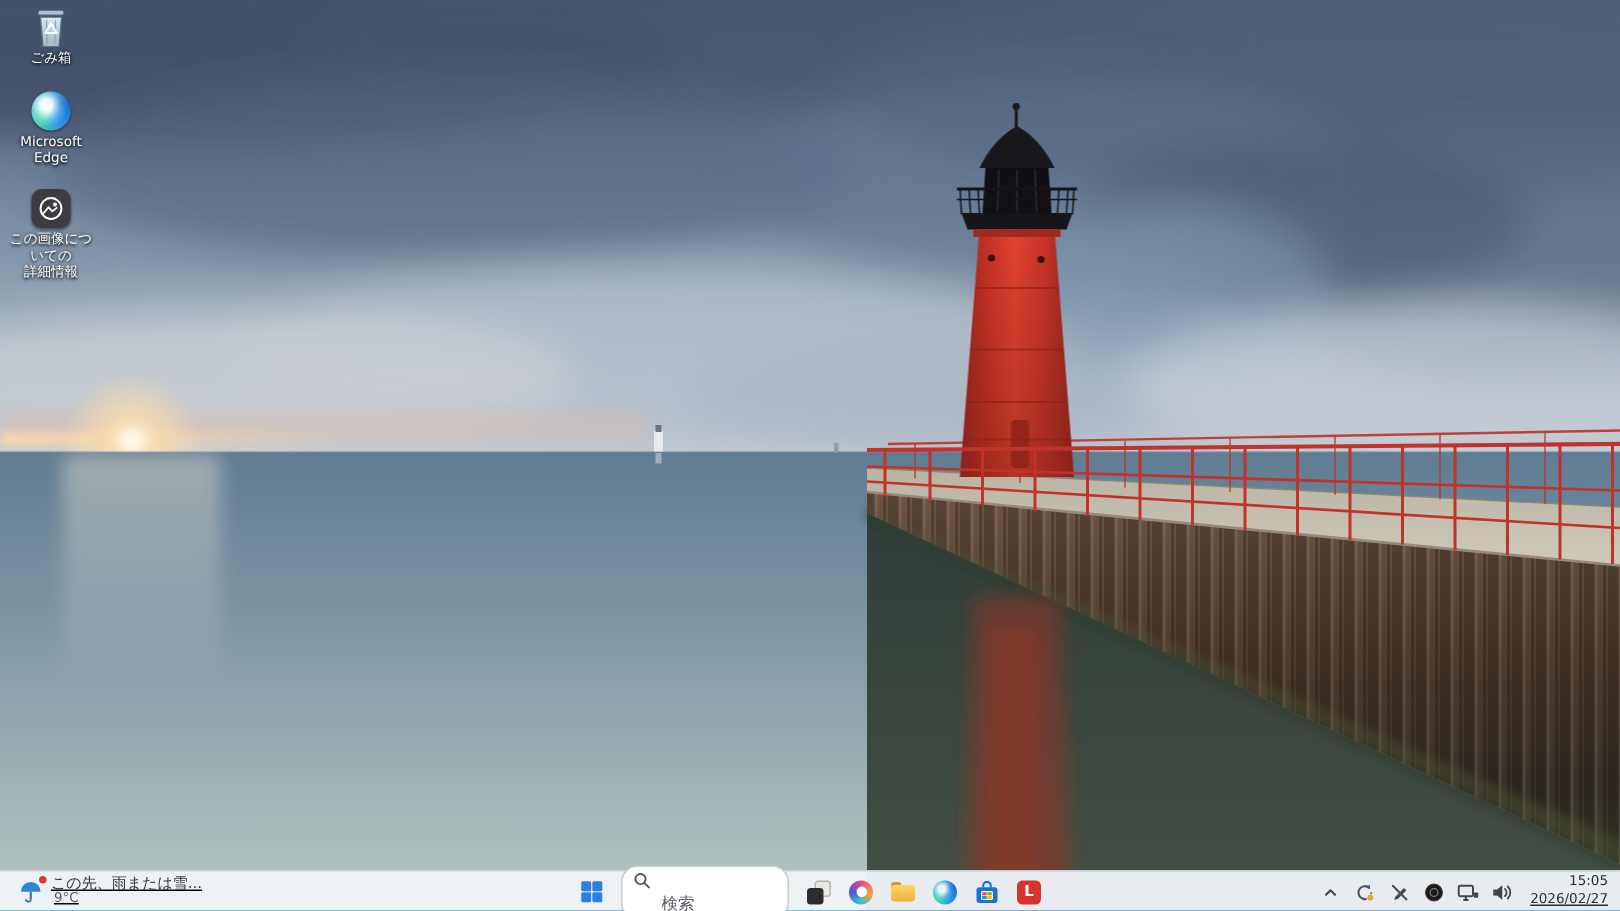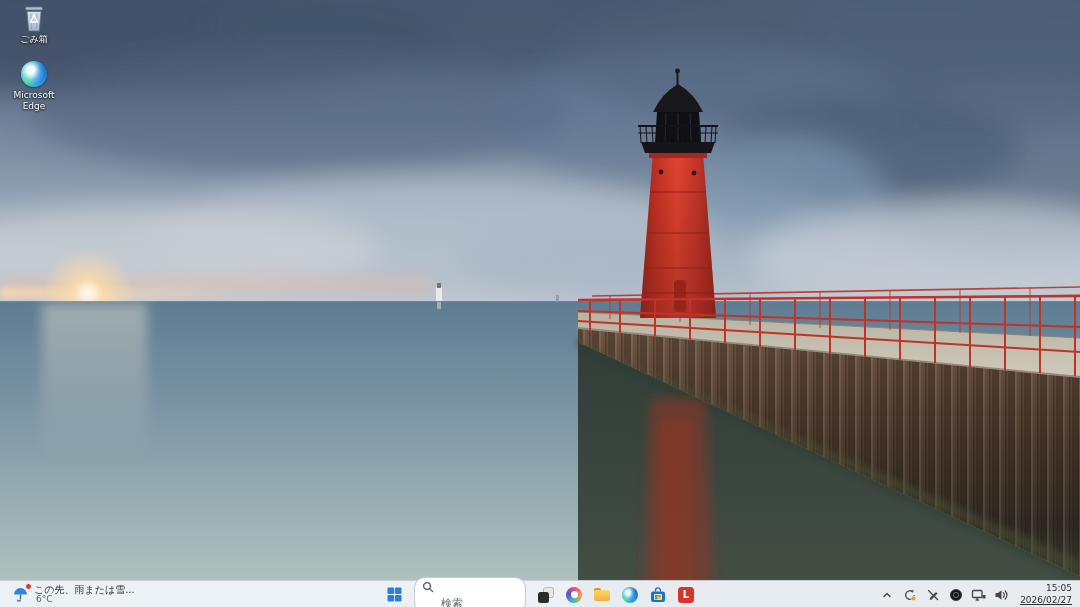--- a/index.html
+++ b/index.html
@@ -19,21 +19,21 @@
       position:relative; box-shadow:0 1px 2px rgba(0,0,0,.4); }
   .edge-ball::after { content:""; position:absolute; inset:0; border-radius:50%;
       background:radial-gradient(circle at 38% 35%, rgba(255,255,255,.95) 0 16%, rgba(255,255,255,.25) 42%, transparent 62%); }
   .spot-tile { width:26px; height:26px; border-radius:7px; background:#3d3d41; display:flex; align-items:center; justify-content:center;
       box-shadow:0 1px 2px rgba(0,0,0,.45); }
 
   
   .taskbar { position:absolute; left:0; bottom:0; width:1080px; height:27px; z-index:10;
              background:rgba(238,243,248,.96); border-top:1px solid rgba(110,120,135,.28); }
   .tb-left { position:absolute; left:6px; top:0; height:27px; display:flex; align-items:center; gap:5px;
-             padding:0 6px; border-radius:4px; }
+             padding:0 6px; border-radius:4px;text-decoration:underline; }
   .wx-icon { position:relative; width:17px; height:17px; }
   .wx-badge { position:absolute; top:-3px; right:-3px; width:7px; height:7px; border-radius:50%;
               background:#d83b2e; border:1px solid #f3f6fa; }
   .wx-lines { display:flex; flex-direction:column; justify-content:center; }
   .wx-cond { font-size:10px; color:#333; line-height:1.1; }
   .wx-temp { font-size:9px; color:#5a5d62; line-height:1.1; margin-left:2px; }
 
   .tb-center { position:absolute; left:50%; top:0; transform:translateX(-50%); height:27px;
                display:flex; align-items:center; gap:4px; }
   .tb-btn { width:24px; height:24px; border-radius:4px; display:flex; align-items:center; justify-content:center; }
@@ -292,36 +292,49 @@
       <div class="di-label">ごみ箱</div>
     </div>
 
     <div class="desktop-icon" style="margin-top:15px;justify-content:space-between;">
       <div class="di-glyph">
           <div class="edge-ball"></div>
         </div>
       <div class="di-label">Microsoft Edge</div>
     </div>
 
+    <div class="desktop-icon" style="margin-top:14px;">
+      <div class="di-glyph">
+        <div class="spot-tile">
+          <svg width="22" height="22" viewBox="0 0 26 26">
+            <circle cx="13" cy="13" r="8.2" fill="none" stroke="#fff" stroke-width="1.6"></circle>
+            <circle cx="16.2" cy="9.8" r="1.6" fill="#fff"></circle>
+            <polyline points="7,16.8 11,12 14,15.2 17.5,12.5" fill="none" stroke="#fff" stroke-width="1.4" stroke-linecap="round" stroke-linejoin="round"></polyline>
+          </svg>
+        </div>
+      </div>
+      <div class="di-label">この画像についての
+詳細情報</div>
+    </div>
   </div>
 
   <div class="taskbar">
 
     <div class="tb-left">
       <div class="wx-icon">
         <svg width="17" height="17" viewBox="0 0 17 17">
           <path d="M2,8.5 A6.5,6.5 0 0 1 15,8.5 Z" fill="#2f86d6"></path>
           <line x1="8.5" y1="8.5" x2="8.5" y2="13.5" stroke="#4a6a86" stroke-width="1.4"></line>
           <path d="M8.5,13.5 a1.6,1.6 0 0 1 -3.2,0" fill="none" stroke="#4a6a86" stroke-width="1.2"></path>
         </svg>
         <span class="wx-badge"></span>
       </div>
       <div class="wx-lines">
         <span class="wx-cond">この先、雨または雪...</span>
-        <span class="wx-temp">6°C</span>
+        <span class="wx-temp">9°C</span>
       </div>
     </div>
 
     <div class="tb-center">
       <div class="tb-btn">
         <svg width="15" height="15" viewBox="0 0 15 15">
           <rect x="0.5" y="0.5" width="6.6" height="6.6" rx="1" fill="#2a7fe0"></rect>
           <rect x="7.9" y="0.5" width="6.6" height="6.6" rx="1" fill="#2a7fe0"></rect>
           <rect x="0.5" y="7.9" width="6.6" height="6.6" rx="1" fill="#2a7fe0"></rect>
           <rect x="7.9" y="7.9" width="6.6" height="6.6" rx="1" fill="#2a7fe0"></rect>

